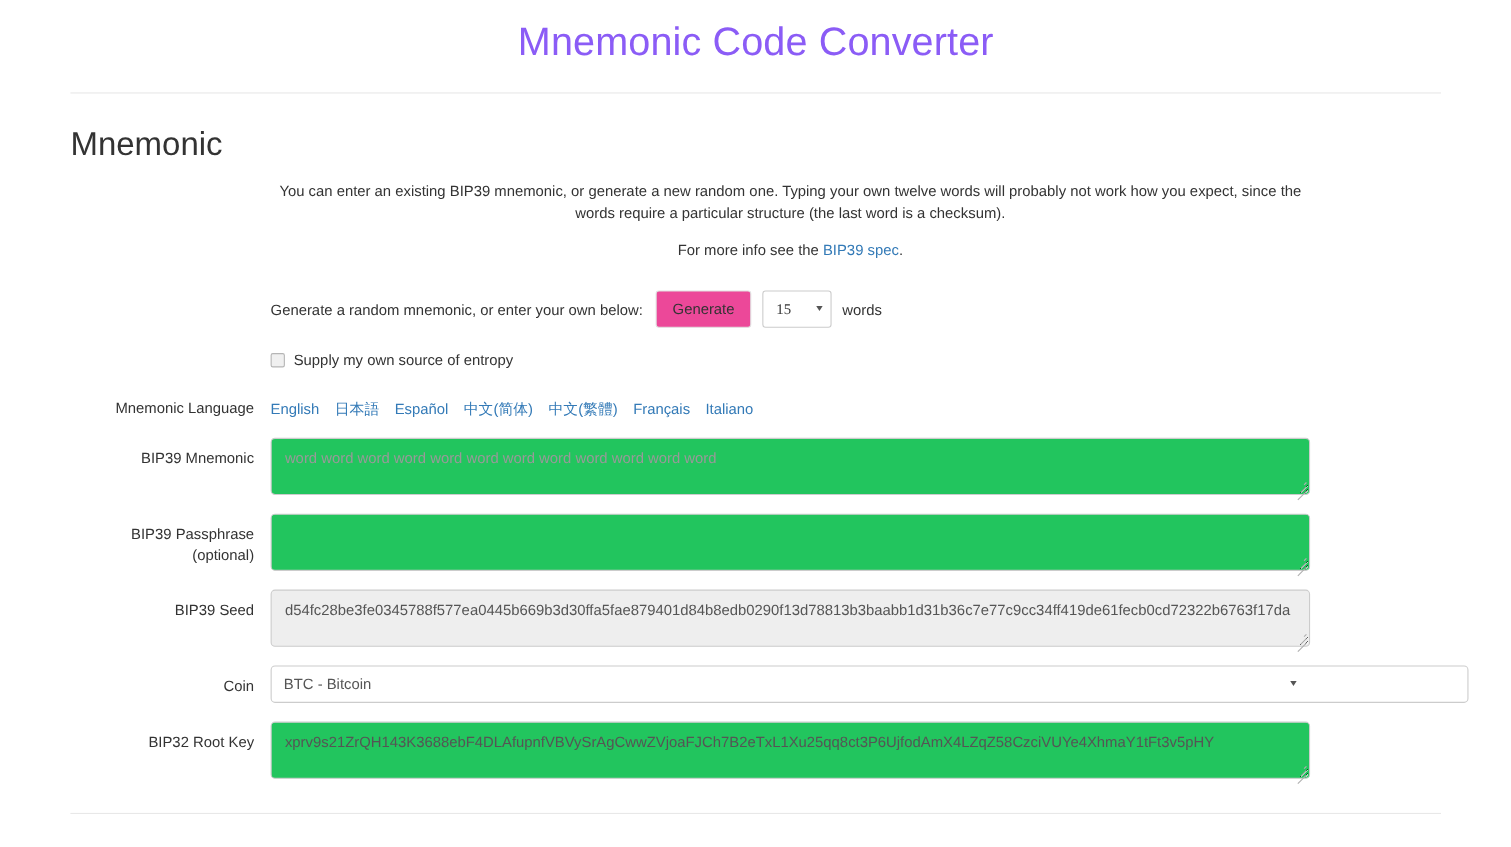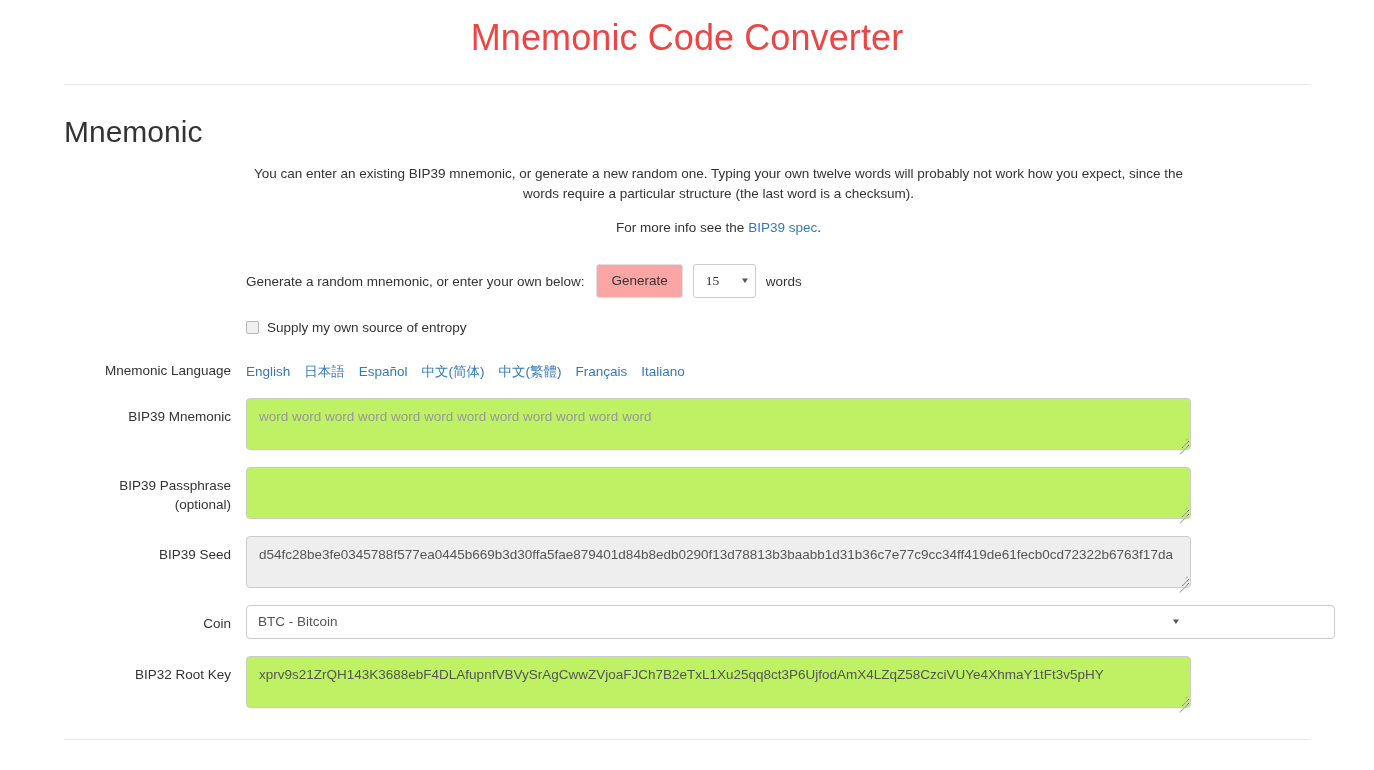--- a/index.html
+++ b/index.html
@@ -22,21 +22,21 @@
 
   
   .page-header {
     padding-top: 18px;
     text-align: center;
   }
   .page-title {
     font-size: 36px;
     font-weight: 400;
     line-height: 1.1;
-    color: #ef4444;
+    color: #8b5cf6;
     margin: 0;
     letter-spacing: .1px;
   }
   .header-rule {
     margin: 26px 64px 0 64px;
     border: 0;
     border-top: 1px solid #e8e8e8;
     height: 0;
   }
 
@@ -98,21 +98,21 @@
     display: flex;
     align-items: center;
     gap: 0;
     font-size: 13.5px;
   }
   .generate-text {
     margin-right: 12px;
     color: #333333;
   }
   .btn-generate {
-    background: #fca5a5;
+    background: #ec4899;
     border: 1px solid #e0e0e0;
     border-radius: 3px;
     padding: 8px 14px;
     font-size: 13.5px;
     font-family: "Liberation Sans", sans-serif;
     color: #333333;
     cursor: pointer;
     line-height: 1.2;
     height: 34px;
   }
@@ -183,21 +183,21 @@
   .lang-links a:last-child { margin-right: 0; }
 
   
   .field-row { margin-top: 17px; }
   .col-label.pt { padding-top: 9px; }
 
   textarea.ctl, input.ctl {
     width: 945px;
     border: 1px solid #cccccc;
     border-radius: 4px;
-    background: #bef264;
+    background: #22c55e;
     font-family: "Liberation Sans", sans-serif;
     font-size: 13.5px;
     color: #555555;
     padding: 8px 12px;
     line-height: 1.45;
     resize: vertical;
     display: block;
     outline: none;
   }
   textarea.ctl { height: 52px; overflow: hidden; }

